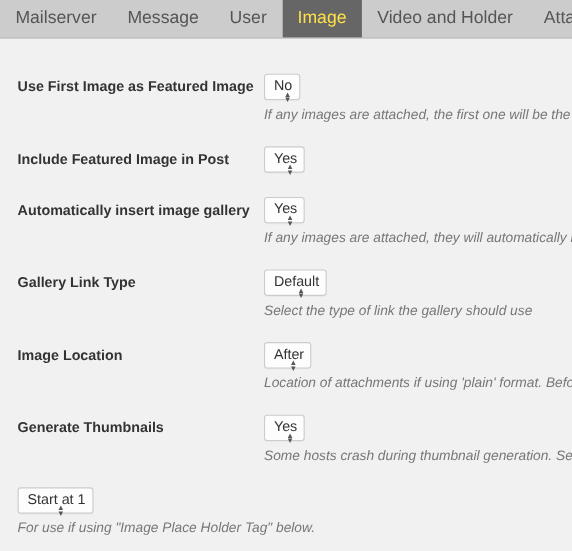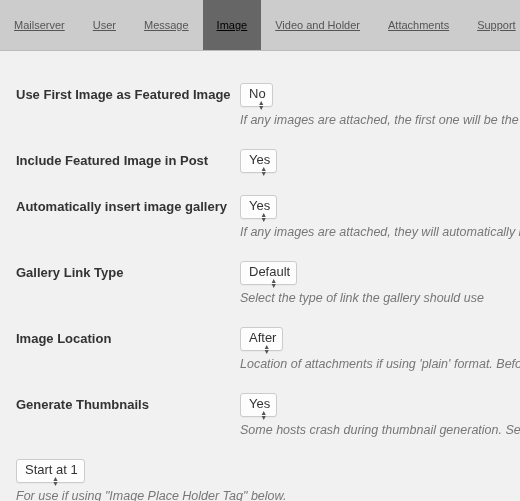--- a/index.html
+++ b/index.html
@@ -11,30 +11,29 @@
     width: 520px;
     height: 501px;
     overflow: hidden;
   }
   .tabs {
     display: flex;
     background: #ccc;
     border-bottom: 1px solid #bbb;
   }
   .tab {
-    padding: 19px 14px;
-    font-size: 11px;
+    padding: 8px 14px;
+    font-size: 16px;
     color: #555;
     cursor: pointer;
     white-space: nowrap;
-    text-decoration: underline;
   }
   .tab.active {
     background: #666;
-    color: #000000;
+    color: #fde047;
   }
   .form {
     padding: 32px 0 0 16px;
   }
   .row {
     display: flex;
     align-items: flex-start;
     margin-bottom: 22px;
   }
   .label {
@@ -81,22 +80,22 @@
     margin-top: 6px;
     white-space: nowrap;
     overflow: hidden;
   }
 </style>
 </head>
 <body>
 
 <div class="tabs">
   <div class="tab">Mailserver</div>
+  <div class="tab">Message</div>
   <div class="tab">User</div>
-  <div class="tab">Message</div>
   <div class="tab active">Image</div>
   <div class="tab">Video and Holder</div>
   <div class="tab">Attachments</div>
   <div class="tab">Support</div>
 </div>
 
 <div class="form">
 
   <div class="row">
     <div class="label">Use First Image as Featured Image</div>

